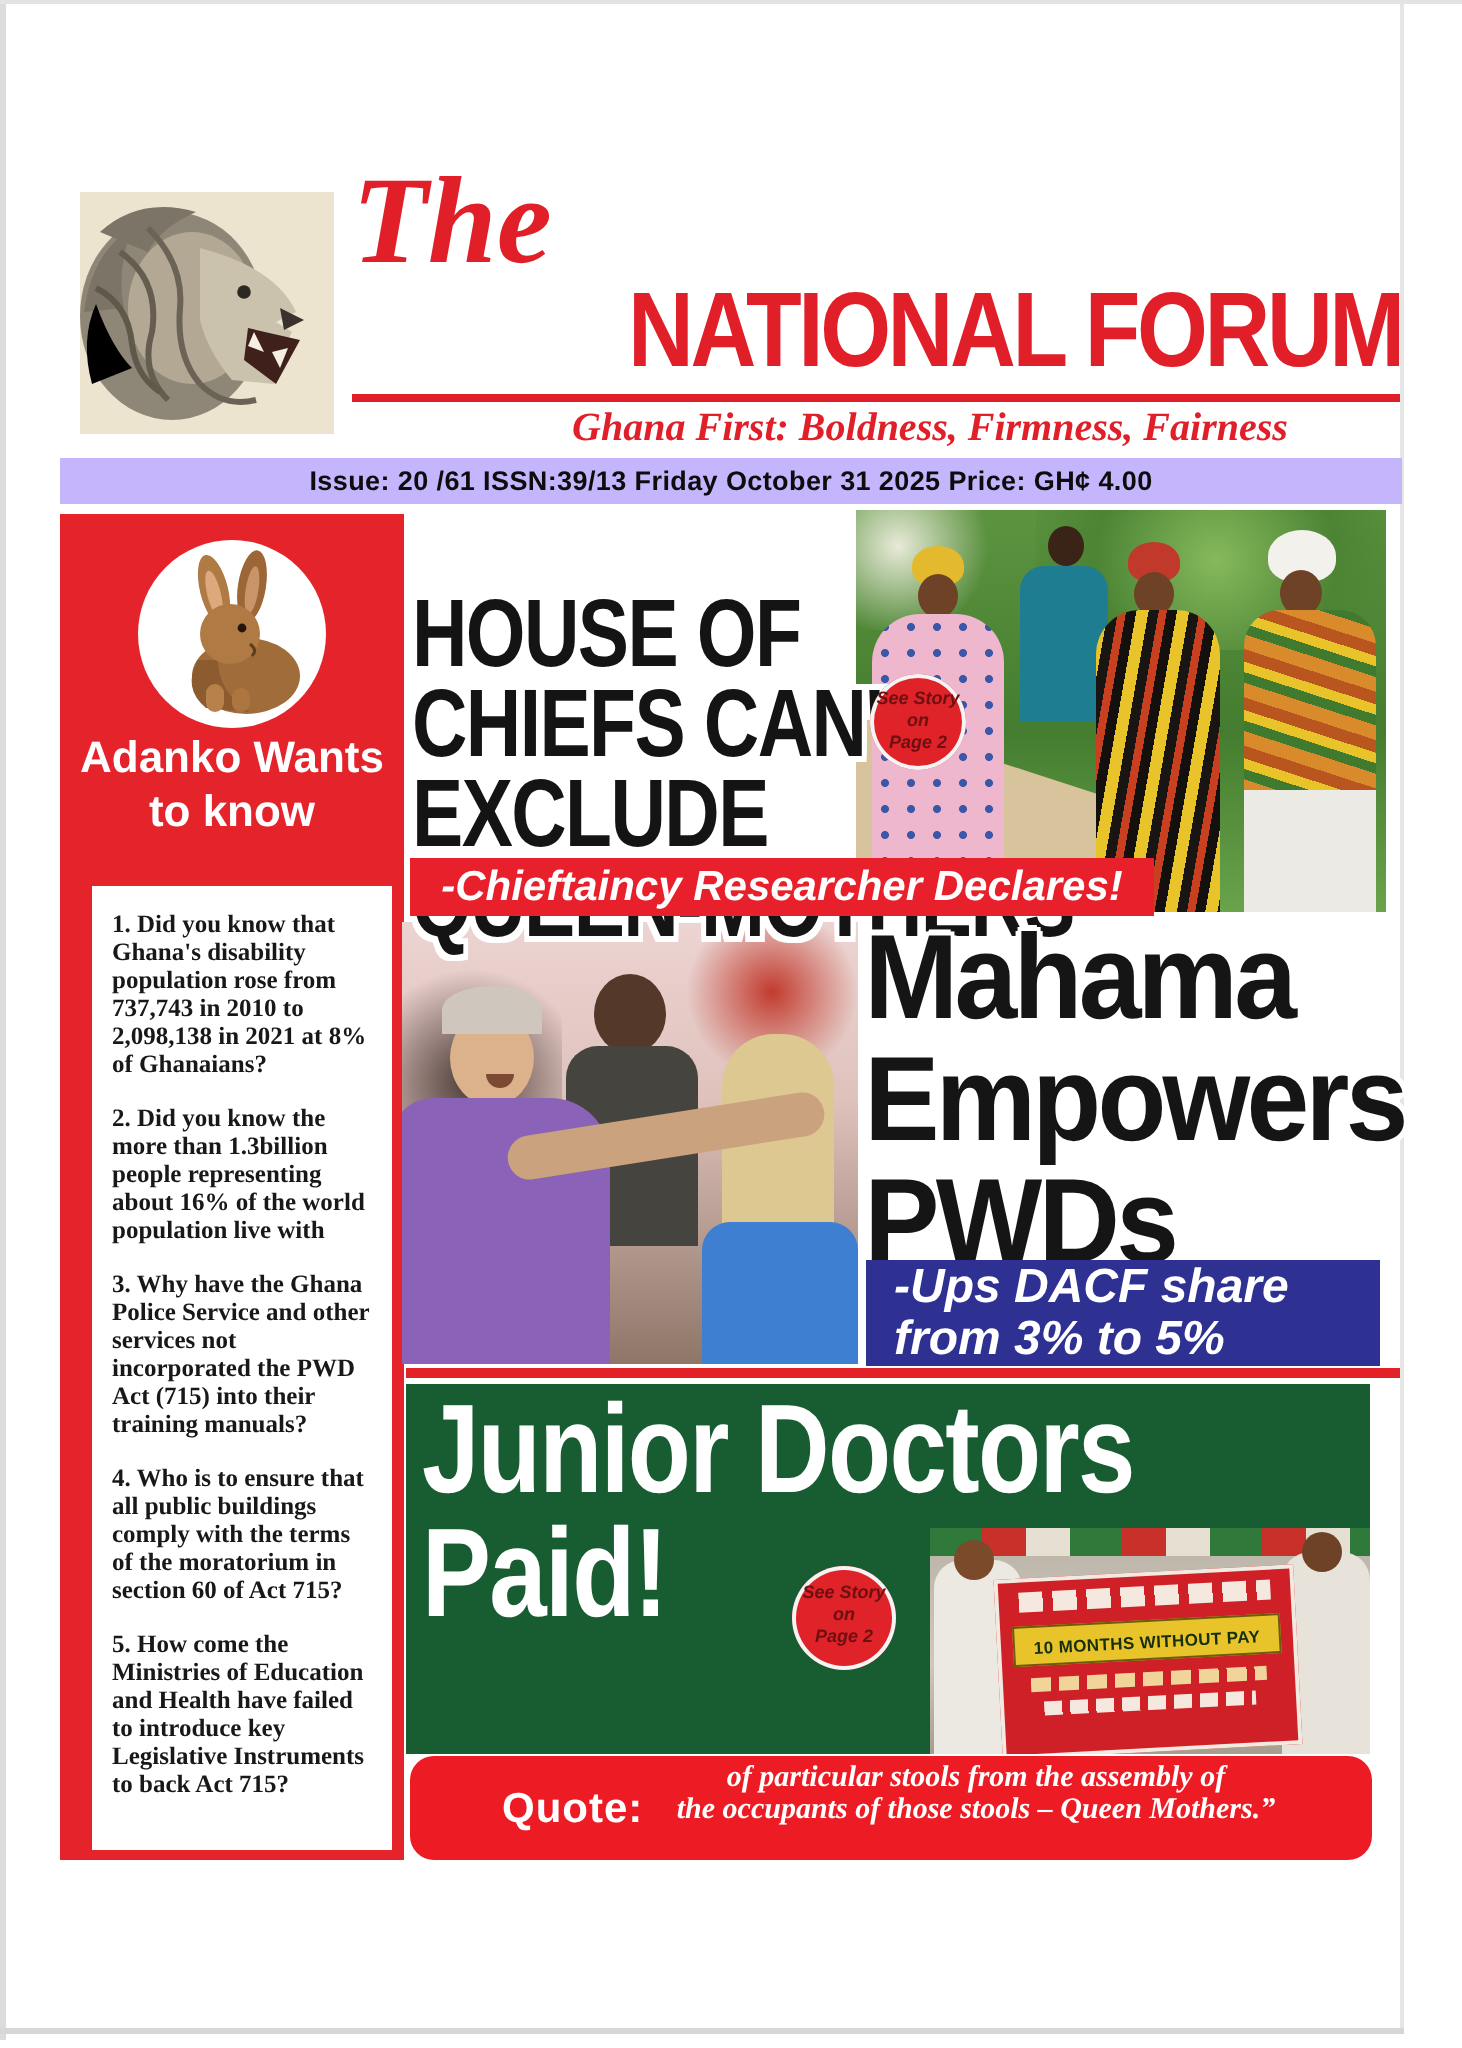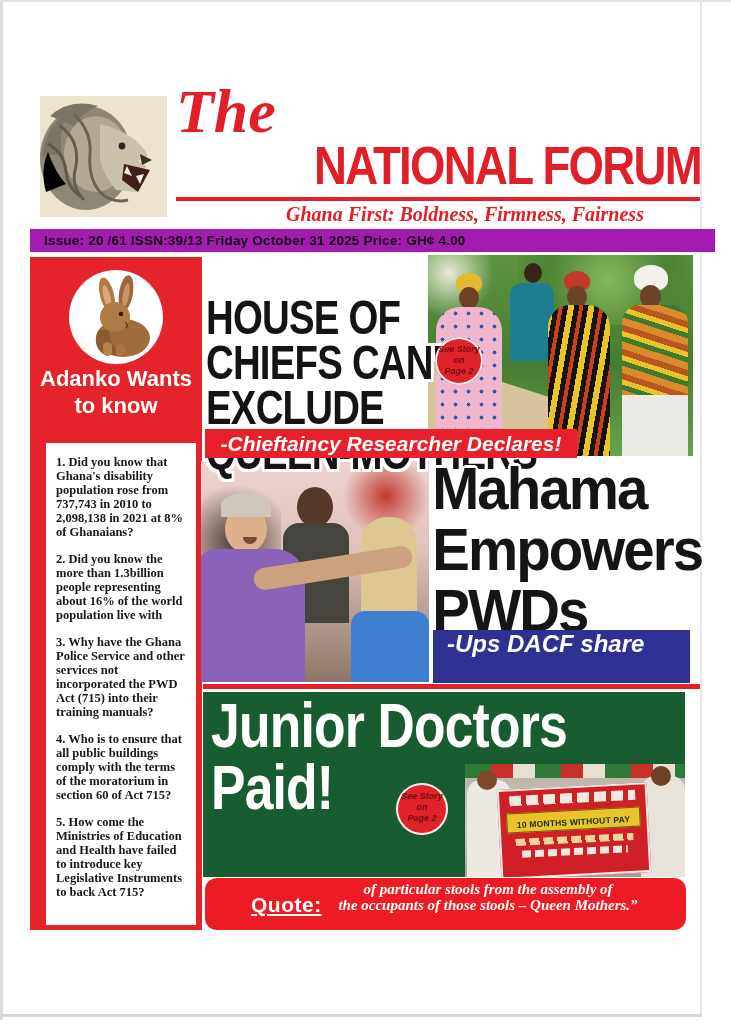--- a/index.html
+++ b/index.html
@@ -16,23 +16,23 @@
   .lion-box{position:absolute;left:40px;top:96px;width:127px;height:121px;background:#ece4cf;overflow:hidden;}
   .title-the{position:absolute;left:176px;top:80px;font-family:"Liberation Serif",serif;
              font-style:italic;font-weight:bold;font-size:62px;color:#e01f28;line-height:62px;}
   .title-main{position:absolute;right:30px;top:138px;color:#e01f28;font-weight:bold;
               font-size:53px;line-height:56px;letter-spacing:-2px;white-space:nowrap;
               transform:scaleX(0.86);transform-origin:100% 50%;}
   .mast-rule{position:absolute;left:176px;top:197px;width:524px;height:4px;background:#e01f28;}
   .tagline{position:absolute;left:230px;top:203px;width:470px;text-align:center;
            font-family:"Liberation Serif",serif;font-style:italic;font-weight:bold;
            font-size:20px;color:#e01f28;}
-  .issue-bar{position:absolute;left:30px;top:229px;width:671px;height:23px;background:#a21caf;
-             color:#0d0d0d;font-weight:bold;font-size:13.5px;text-align:left;line-height:23px;
-             letter-spacing:0.2px;padding-left:14px;}
+  .issue-bar{position:absolute;left:30px;top:229px;width:671px;height:23px;background:#c4b5fd;
+             color:#0d0d0d;font-weight:bold;font-size:13.5px;text-align:center;line-height:23px;
+             letter-spacing:0.2px;}
 
   
   .sidebar{position:absolute;left:30px;top:257px;width:172px;height:673px;background:#e5232b;}
   .rabbit-circle{position:absolute;left:39px;top:13px;width:94px;height:94px;border-radius:50%;
                  background:#ffffff;overflow:hidden;}
   .sidebar-title{position:absolute;left:0;top:108px;width:172px;text-align:center;color:#ffffff;
                  font-weight:bold;font-size:22px;line-height:27px;}
   .questions-box{position:absolute;left:16px;top:186px;width:150px;height:482px;background:#ffffff;
                  box-sizing:border-box;padding:12px 8px 6px 10px;}
   .questions-box p{margin:0 0 13px 0;font-family:"Liberation Serif",serif;font-weight:bold;
@@ -80,21 +80,21 @@
   .kicker3{position:absolute;left:6px;top:138px;z-index:8;color:#ffffff;font-weight:bold;font-style:italic;
            font-size:27px;white-space:nowrap;
            text-shadow:2px 0 0 #0ba04e,-2px 0 0 #0ba04e,0 2px 0 #0ba04e,0 -2px 0 #0ba04e,
                        2px 2px 0 #0ba04e,-2px 2px 0 #0ba04e,2px -2px 0 #0ba04e,-2px -2px 0 #0ba04e,
                        3px 3px 0 #0ba04e;}
 
   
   .quote-box{position:absolute;left:205px;top:878px;width:481px;height:52px;background:#ed1c24;
              border-radius:12px;}
   .quote-label{position:absolute;left:46px;top:15px;color:#ffffff;font-weight:bold;font-size:21px;
-               text-decoration:underline;letter-spacing:0.5px;}
+               letter-spacing:0.5px;}
   .quote-lines{position:absolute;left:92px;top:4px;width:382px;text-align:center;}
   .quote-lines div{font-family:"Liberation Serif",serif;font-weight:bold;font-style:italic;
                    color:#ffffff;font-size:15px;line-height:15.5px;}
 
   
   .dot-pink{background:#efb7cd;background-image:radial-gradient(#3a57a8 1.8px,rgba(0,0,0,0) 2.2px);
             background-size:13px 13px;}
   .kente1{background:repeating-linear-gradient(100deg,#e8c32a 0 6px,#191512 6px 11px,#c8401f 11px 15px,#14100d 15px 20px);}
   .kente2{background:repeating-linear-gradient(18deg,#d98a2b 0 7px,#3f7a2e 7px 12px,#e8c32a 12px 17px,#b9551f 17px 23px);}
 </style>
@@ -215,20 +215,21 @@
     <div class="ph" style="left:-6px;top:88px;width:110px;height:133px;border-radius:22px 30px 0 0;background:#8a63b8;"></div>
     <div class="ph" style="left:52px;top:96px;width:160px;height:22px;border-radius:12px;background:#caa27e;transform:rotate(-9deg);"></div>
   </div>
   <div class="headline2">
     <div>Mahama</div>
     <div>Empowers</div>
     <div>PWDs</div>
   </div>
   <div class="subhead2">
     <div>-Ups DACF share</div>
+    <div>from 3% to 5%</div>
   </div>
 
   <div class="divider-red"></div>
 
   <div class="panel3">
     <div class="photo3">
       <div class="ph" style="left:0;top:0;width:220px;height:14px;background:repeating-linear-gradient(90deg,#2f7a3a 0 26px,#c8312a 26px 48px,#e6e0d2 48px 70px);"></div>
       <div class="ph" style="left:2px;top:16px;width:44px;height:97px;border-radius:14px 14px 0 0;background:#ece9e2;"></div>
       <div class="ph" style="left:12px;top:6px;width:20px;height:20px;border-radius:50%;background:#7a4a2a;"></div>
       <div class="ph" style="left:176px;top:12px;width:44px;height:101px;border-radius:14px 14px 0 0;background:#e7e3da;"></div>

